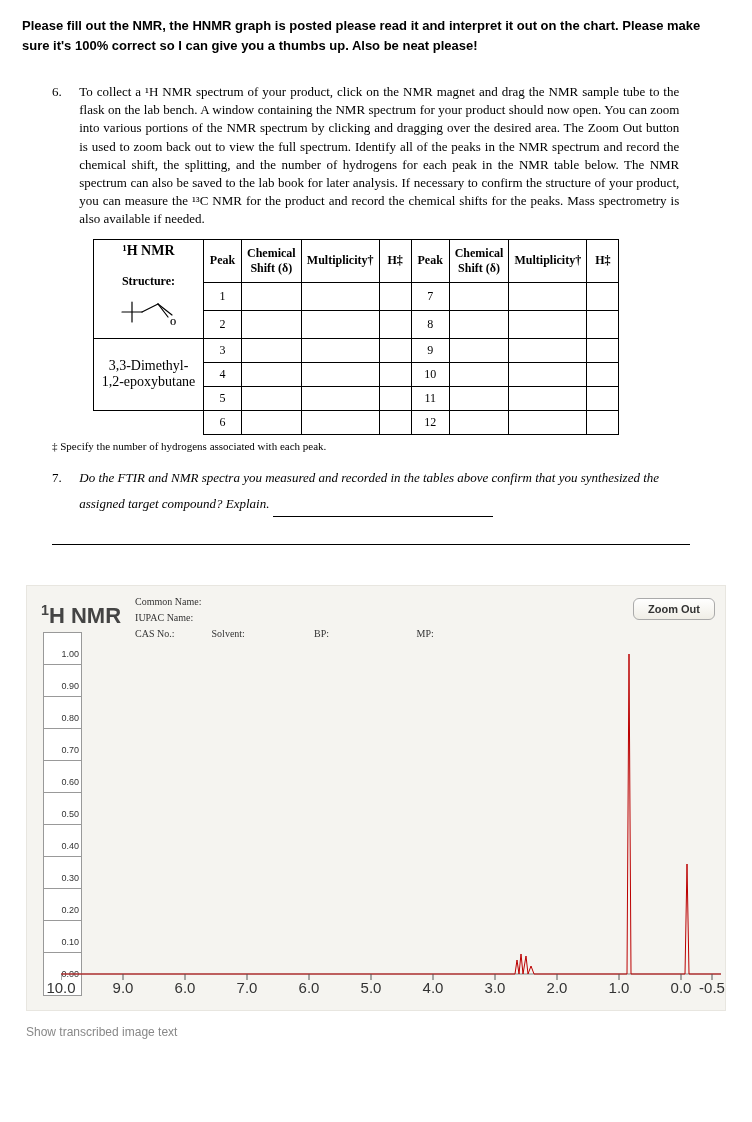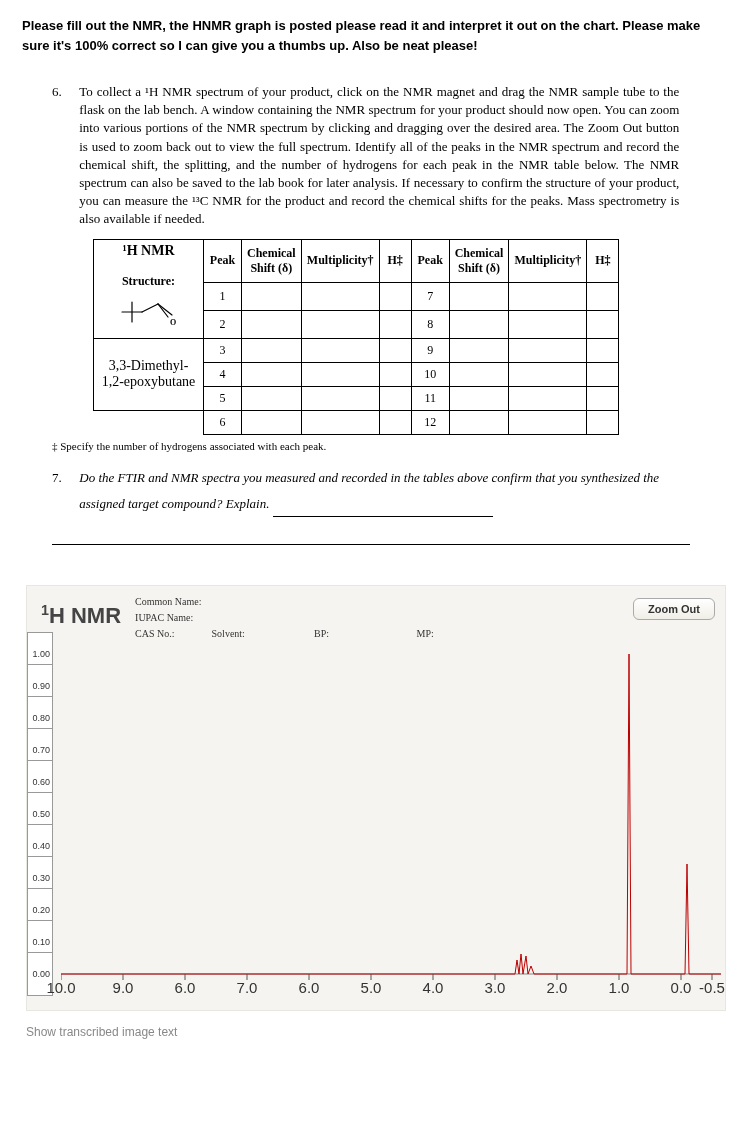--- a/index.html
+++ b/index.html
@@ -31,21 +31,21 @@
   .spectrum { margin-top: 40px; background: #f5f4f0; border: 1px solid #e8e6e0; position: relative; width: 700px; margin-left: 4px; padding: 6px 0 0 0; }
   .spec-head { display: flex; align-items: flex-start; padding: 0 8px 4px 8px; }
   .spec-title { font-family: Arial, sans-serif; font-size: 22px; font-weight: bold; color: #444; padding: 10px 14px 0 6px; }
   .spec-title .sup2 { font-size: 0.65em; vertical-align: super; }
   .spec-info { font-family: Arial, sans-serif; font-size: 10px; color: #333; line-height: 1.6; flex: 1; padding-top: 2px; }
   .spec-info .row1 { display: block; font-family: Liberation Serif, serif; }
   .spec-info .lbl { display: inline-block; min-width: 74px; font-weight: normal; }
   .spec-info .lbl2 { display: inline-block; min-width: 50px; margin-right: 50px; }
   .zoom-btn { background: linear-gradient(#fff, #f0eee6); border: 1px solid #aaa; border-radius: 6px; font-size: 11px; font-weight: bold; padding: 4px 14px; color: #333; cursor: pointer; margin-top:6px; margin-right:2px; }
   .plot-area { position: relative; height: 360px; margin-top: 4px; }
-  .ytick { position: absolute; left: 0; font-size: 9px; color: #333; background: #fff; border: 1px solid #999; padding: 16px 2px; transform: translateY(-50%); width: 26px; text-align: right; }
+  .ytick { position: absolute; left: 16px; font-size: 9px; color: #333; background: #fff; border: 1px solid #999; padding: 16px 2px; transform: translateY(-50%); width: 39px; text-align: right; }
   .xtick { position: absolute; bottom: 14px; font-size: 15px; color: #333; transform: translateX(-50%); }
   .plot-svg { position: absolute; left: 34px; top: 4px; }
   .show-text { font-family: Arial, sans-serif; font-size: 12px; color: #888; margin-top: 14px; margin-left: 4px; }
 </style>
 </head>
 <body>
 
 <div class="page">
 
   <p class="intro">Please fill out the NMR, the HNMR graph is posted please read it and interpret it out on the chart. Please make sure it's 100% correct so I can give you a thumbs up. Also be neat please!</p>

